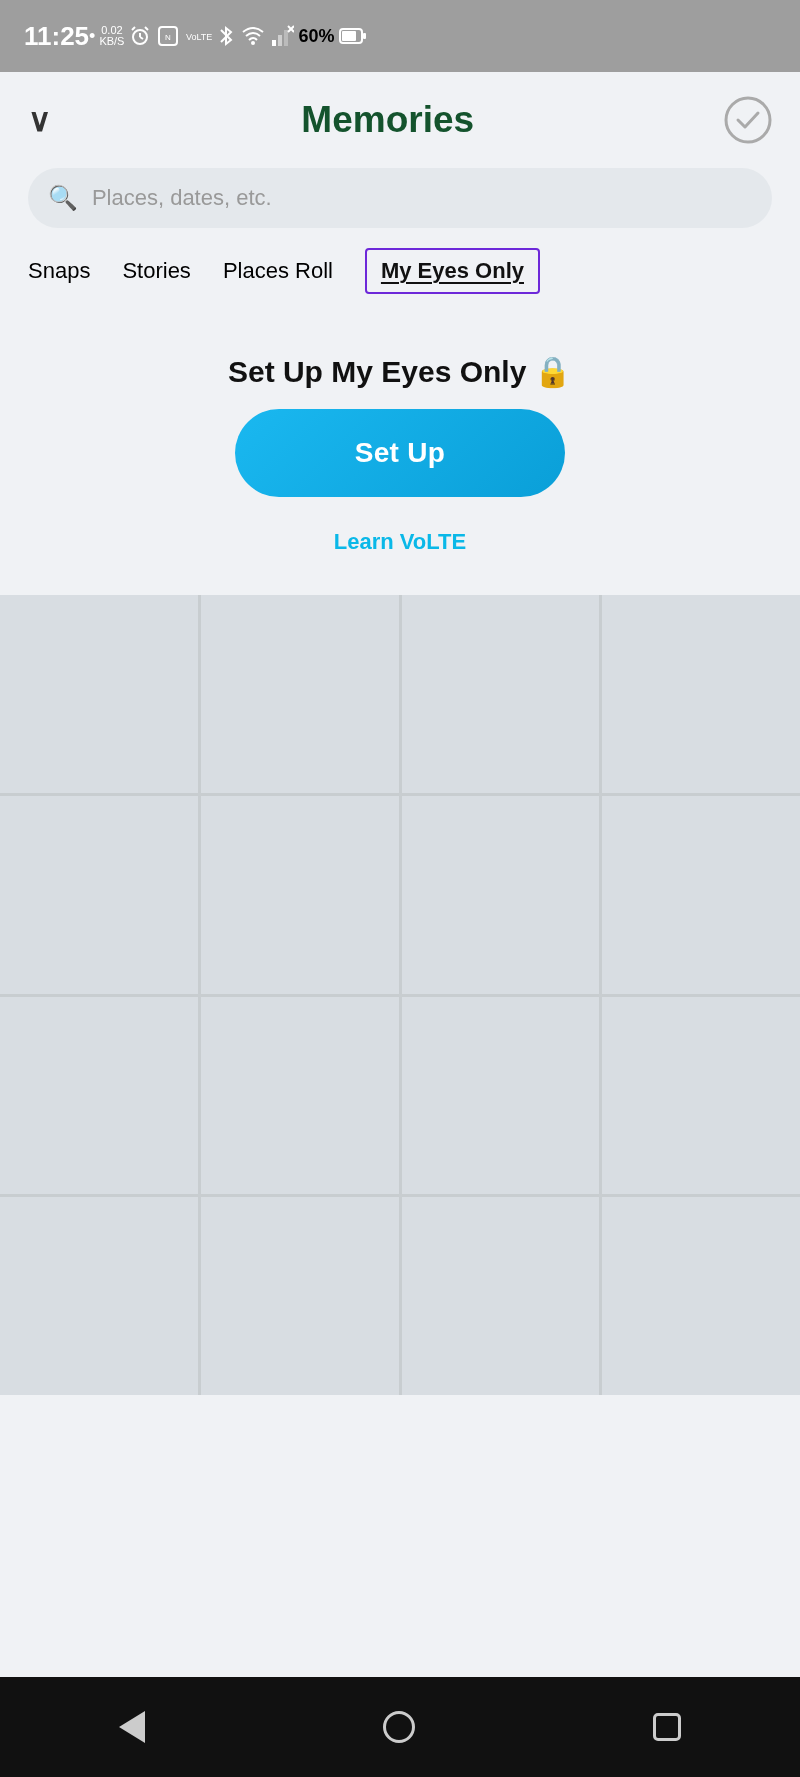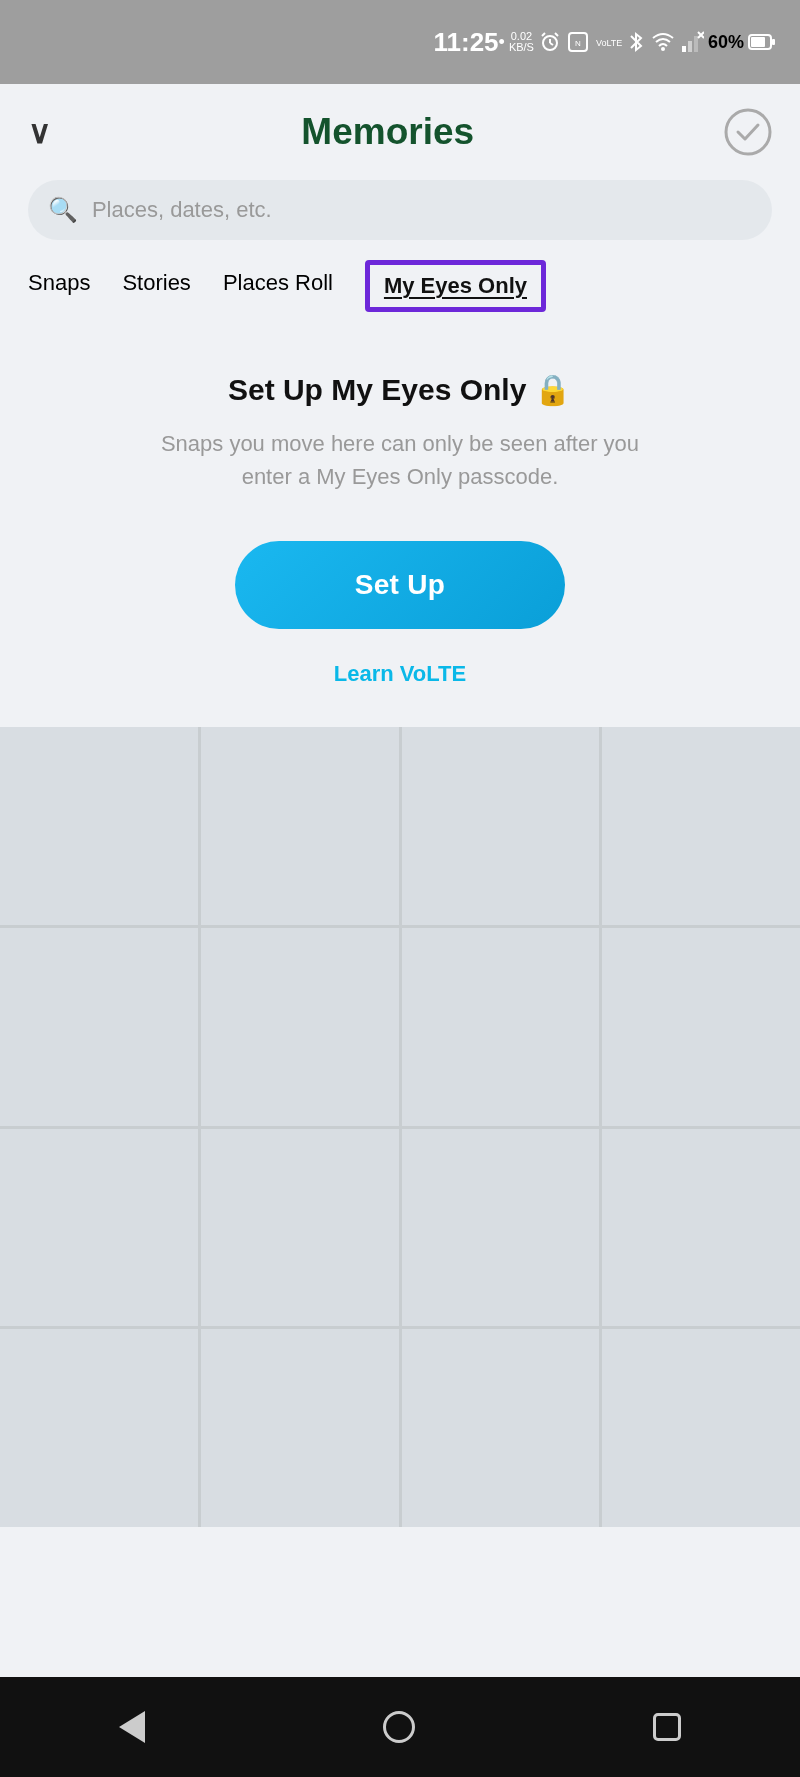--- a/index.html
+++ b/index.html
@@ -9,25 +9,25 @@
       height: 1777px;
       background: #f0f2f5;
       font-family: -apple-system, 'Helvetica Neue', Arial, sans-serif;
       overflow: hidden;
       position: relative;
     }
 
     
     .status-bar {
       width: 100%;
-      height: 84px;
+      height: 72px;
       background: #9e9e9e;
       display: flex;
       align-items: center;
-      justify-content: flex-end;
+      justify-content: flex-start;
       padding: 0 24px;
     }
 
     .status-time {
       color: #fff;
       font-size: 26px;
       font-weight: 600;
     }
 
     .status-center {
@@ -121,21 +121,21 @@
       cursor: pointer;
       font-weight: 400;
       margin-right: 12px;
     }
 
     .tab.active {
       color: #111;
       font-weight: 600;
       text-decoration: underline;
       text-underline-offset: 4px;
-      border: 5px solid #6d28d9;
+      border: 2px solid #6d28d9;
       padding: 8px 14px;
       border-radius: 4px;
     }
 
     
     .content-area {
       background: #f0f2f5;
       padding: 60px 28px 40px 28px;
       display: flex;
       flex-direction: column;
@@ -306,21 +306,20 @@
 
 <div class="tabs-container">
   <span class="tab">Snaps</span>
   <span class="tab">Stories</span>
   <span class="tab">Places Roll</span>
   <span class="tab active">My Eyes Only</span>
 </div>
 
 <div class="content-area">
   <div class="setup-title">Set Up My Eyes Only 🔒</div>
-  <p class="setup-description">Snaps you move here can only be seen after you enter a My Eyes Only passcode.</p>
   <button class="setup-button">Set Up</button>
   <button class="learn-more">Learn VoLTE</button>
 </div>
 
 <div class="photo-grid" id="photo-grid">
 <div class="grid-cell"></div>
     <div class="grid-cell"></div>
     <div class="grid-cell"></div>
     <div class="grid-cell"></div>
     <div class="grid-cell"></div>

